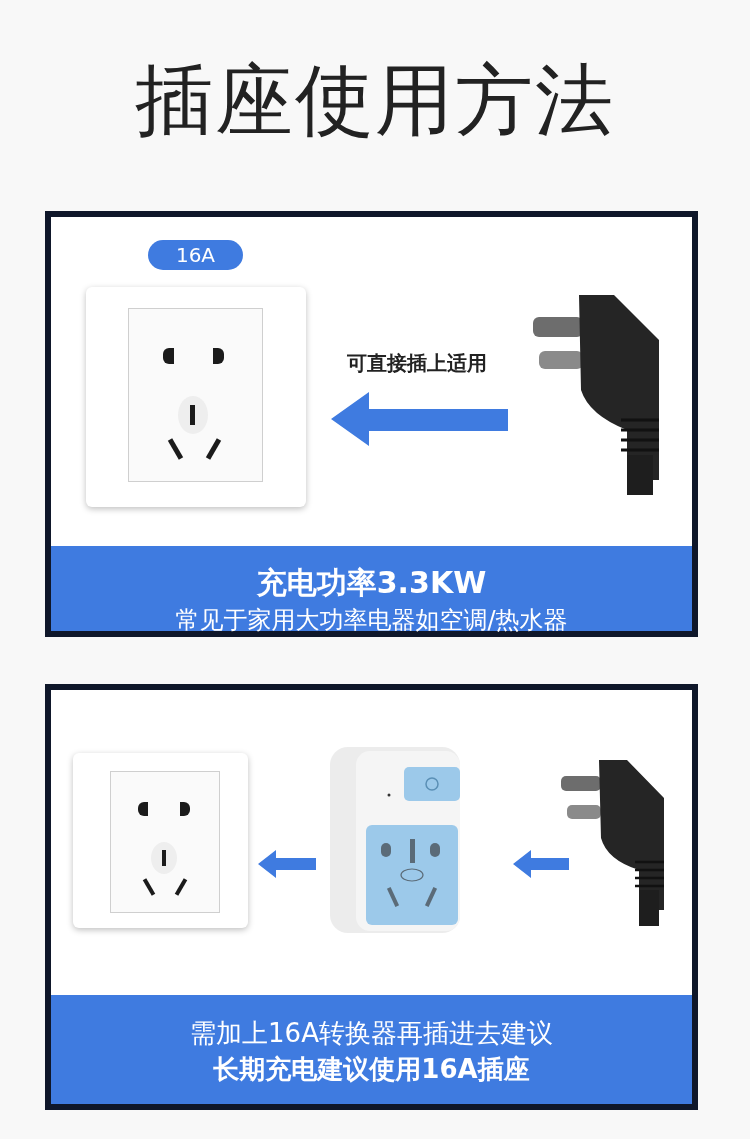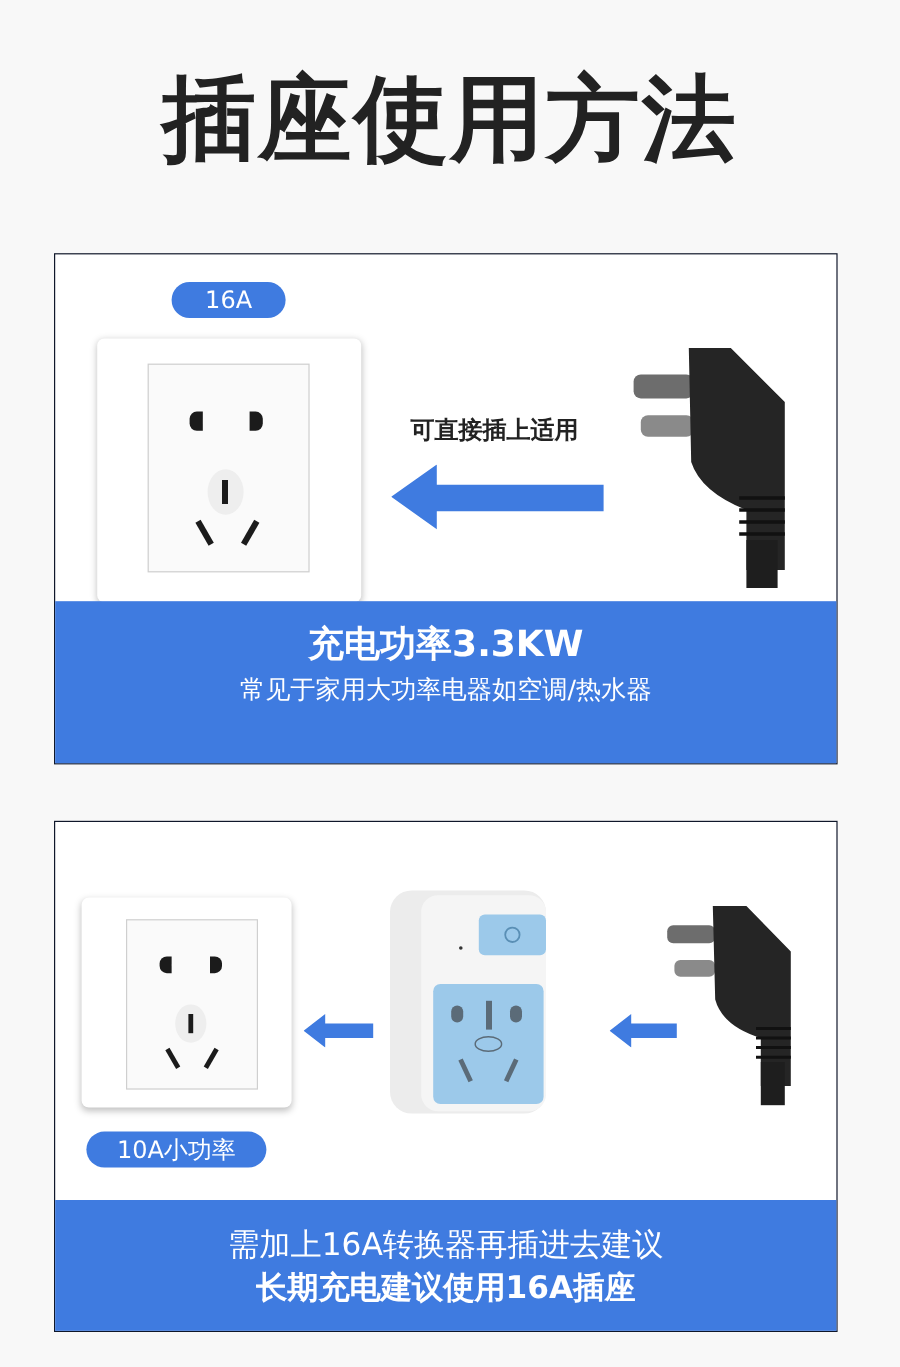--- a/index.html
+++ b/index.html
@@ -1,25 +1,25 @@
 <!DOCTYPE html>
 <html><head>
 <meta charset="utf-8">
 <style>
   html,body{margin:0;padding:0;}
   body{width:750px;height:1139px;background:#f8f8f8;position:relative;overflow:hidden;font-family:"DejaVu Sans","Liberation Sans",sans-serif;}
-  .title{position:absolute;left:0;top:50px;width:750px;text-align:center;font-size:78px;font-weight:bold;color:#222;letter-spacing:2px;line-height:100px;}
-  .panel{position:absolute;left:45px;width:653px;background:#fff;border:1px solid #0f172a;box-sizing:border-box;}
+  .title{position:absolute;left:0;top:50px;width:750px;text-align:center;font-size:78px;font-weight:normal;color:#222;letter-spacing:2px;line-height:100px;}
+  .panel{position:absolute;left:45px;width:653px;background:#fff;border:6px solid #0f172a;box-sizing:border-box;}
   .panel1{top:211px;height:426px;}
   .panel2{top:684px;height:426px;}
   .banner{position:absolute;left:0;right:0;bottom:0;background:#3f7be0;color:#fff;text-align:center;}
-  .panel1 .banner{height:135px;}
+  .panel1 .banner{height:85px;}
   .panel2 .banner{height:109px;}
   .b-line1{font-size:30px;font-weight:bold;line-height:40px;}
-  .b-line2{font-size:21px;line-height:34px;}
+  .b-line2{font-size:24px;line-height:34px;}
   .pill{position:absolute;background:#3f7be0;color:#fff;border-radius:16px;text-align:center;font-size:20px;line-height:30px;}
   .label{position:absolute;font-size:20px;color:#222;font-weight:bold;}
   
   .socket{position:absolute;background:#fff;border-radius:6px;box-shadow:0 2px 6px rgba(0,0,0,0.25);}
   .socket .inner{position:absolute;border:1px solid #cfcfcf;background:#fafafa;}
   .hole{position:absolute;background:#1b1b1b;}
   .arrow{position:absolute;}
   .plug{position:absolute;}
   .adapter{position:absolute;}
 </style>
@@ -73,21 +73,20 @@
     <div class="inner" style="left:37px;top:18px;width:108px;height:140px;">
       <div class="hole" style="left:27px;top:30px;width:10px;height:14px;border-radius:6px 0 0 6px;"></div>
       <div class="hole" style="left:69px;top:30px;width:10px;height:14px;border-radius:0 6px 6px 0;"></div>
       <div style="position:absolute;left:40px;top:70px;width:26px;height:32px;border-radius:50%;background:#eee;"></div>
       <div class="hole" style="left:51px;top:78px;width:4px;height:16px;"></div>
       <div class="hole" style="left:36px;top:106px;width:4px;height:18px;transform:rotate(-30deg);"></div>
       <div class="hole" style="left:68px;top:106px;width:4px;height:18px;transform:rotate(30deg);"></div>
     </div>
   </div>
 
-  <div class="pill" style="left:26px;top:258px;width:150px;">10A小功率</div>
 
   <svg class="arrow" style="left:207px;top:160px;" width="60" height="28">
     <polygon points="0,14 18,0 18,8 58,8 58,20 18,20 18,28" fill="#3f7be0"></polygon>
   </svg>
 
   <svg class="adapter" style="left:275px;top:55px;" width="140" height="190">
     <rect x="4" y="2" width="130" height="186" rx="18" fill="#ececec"></rect>
     <rect x="30" y="6" width="104" height="180" rx="14" fill="#f5f5f5"></rect>
     <rect x="78" y="22" width="56" height="34" rx="5" fill="#9cc9ea"></rect>
     <circle cx="106" cy="39" r="6" fill="none" stroke="#5a8fb5" stroke-width="1.5"></circle>

